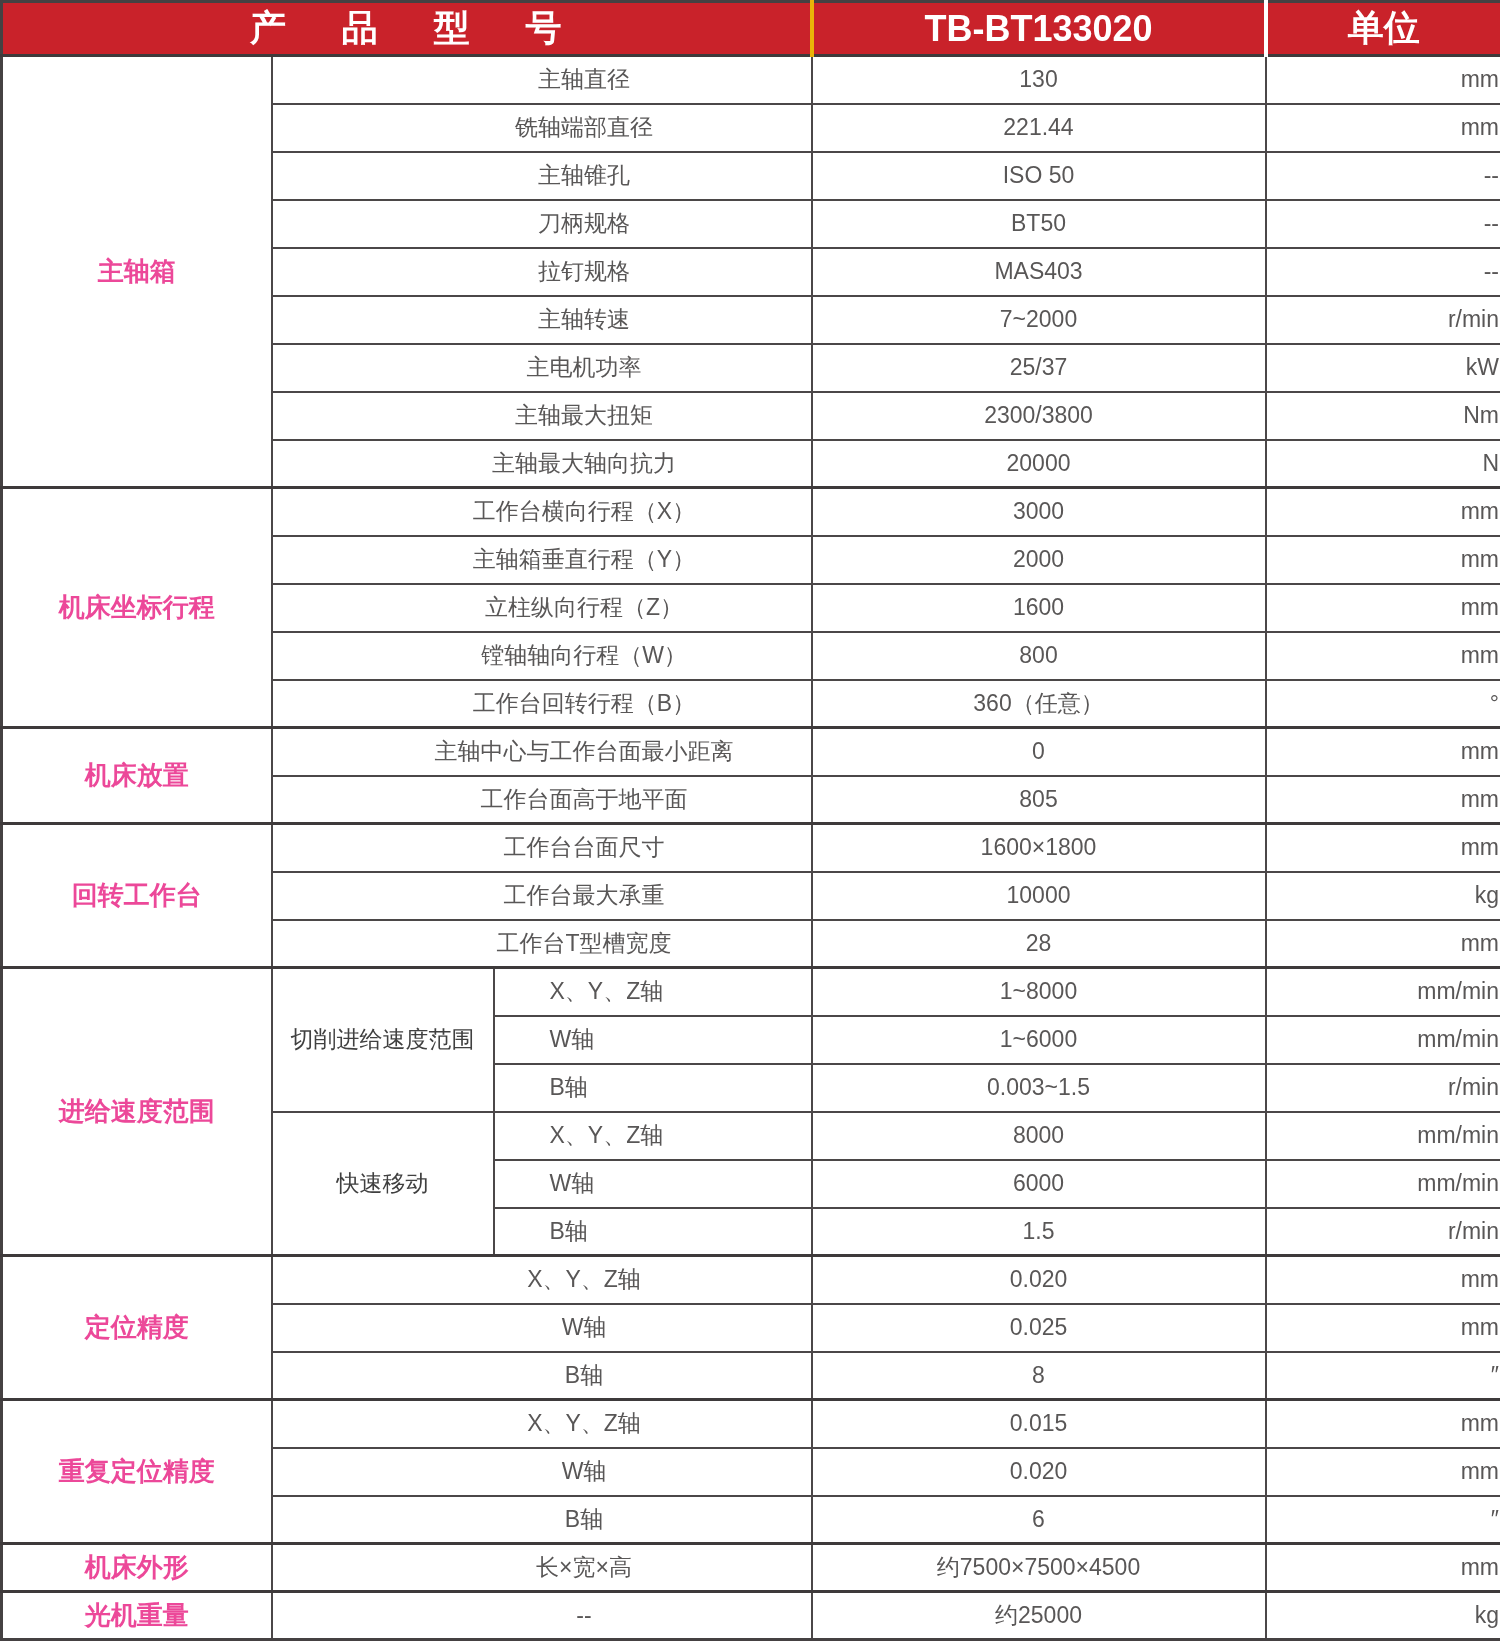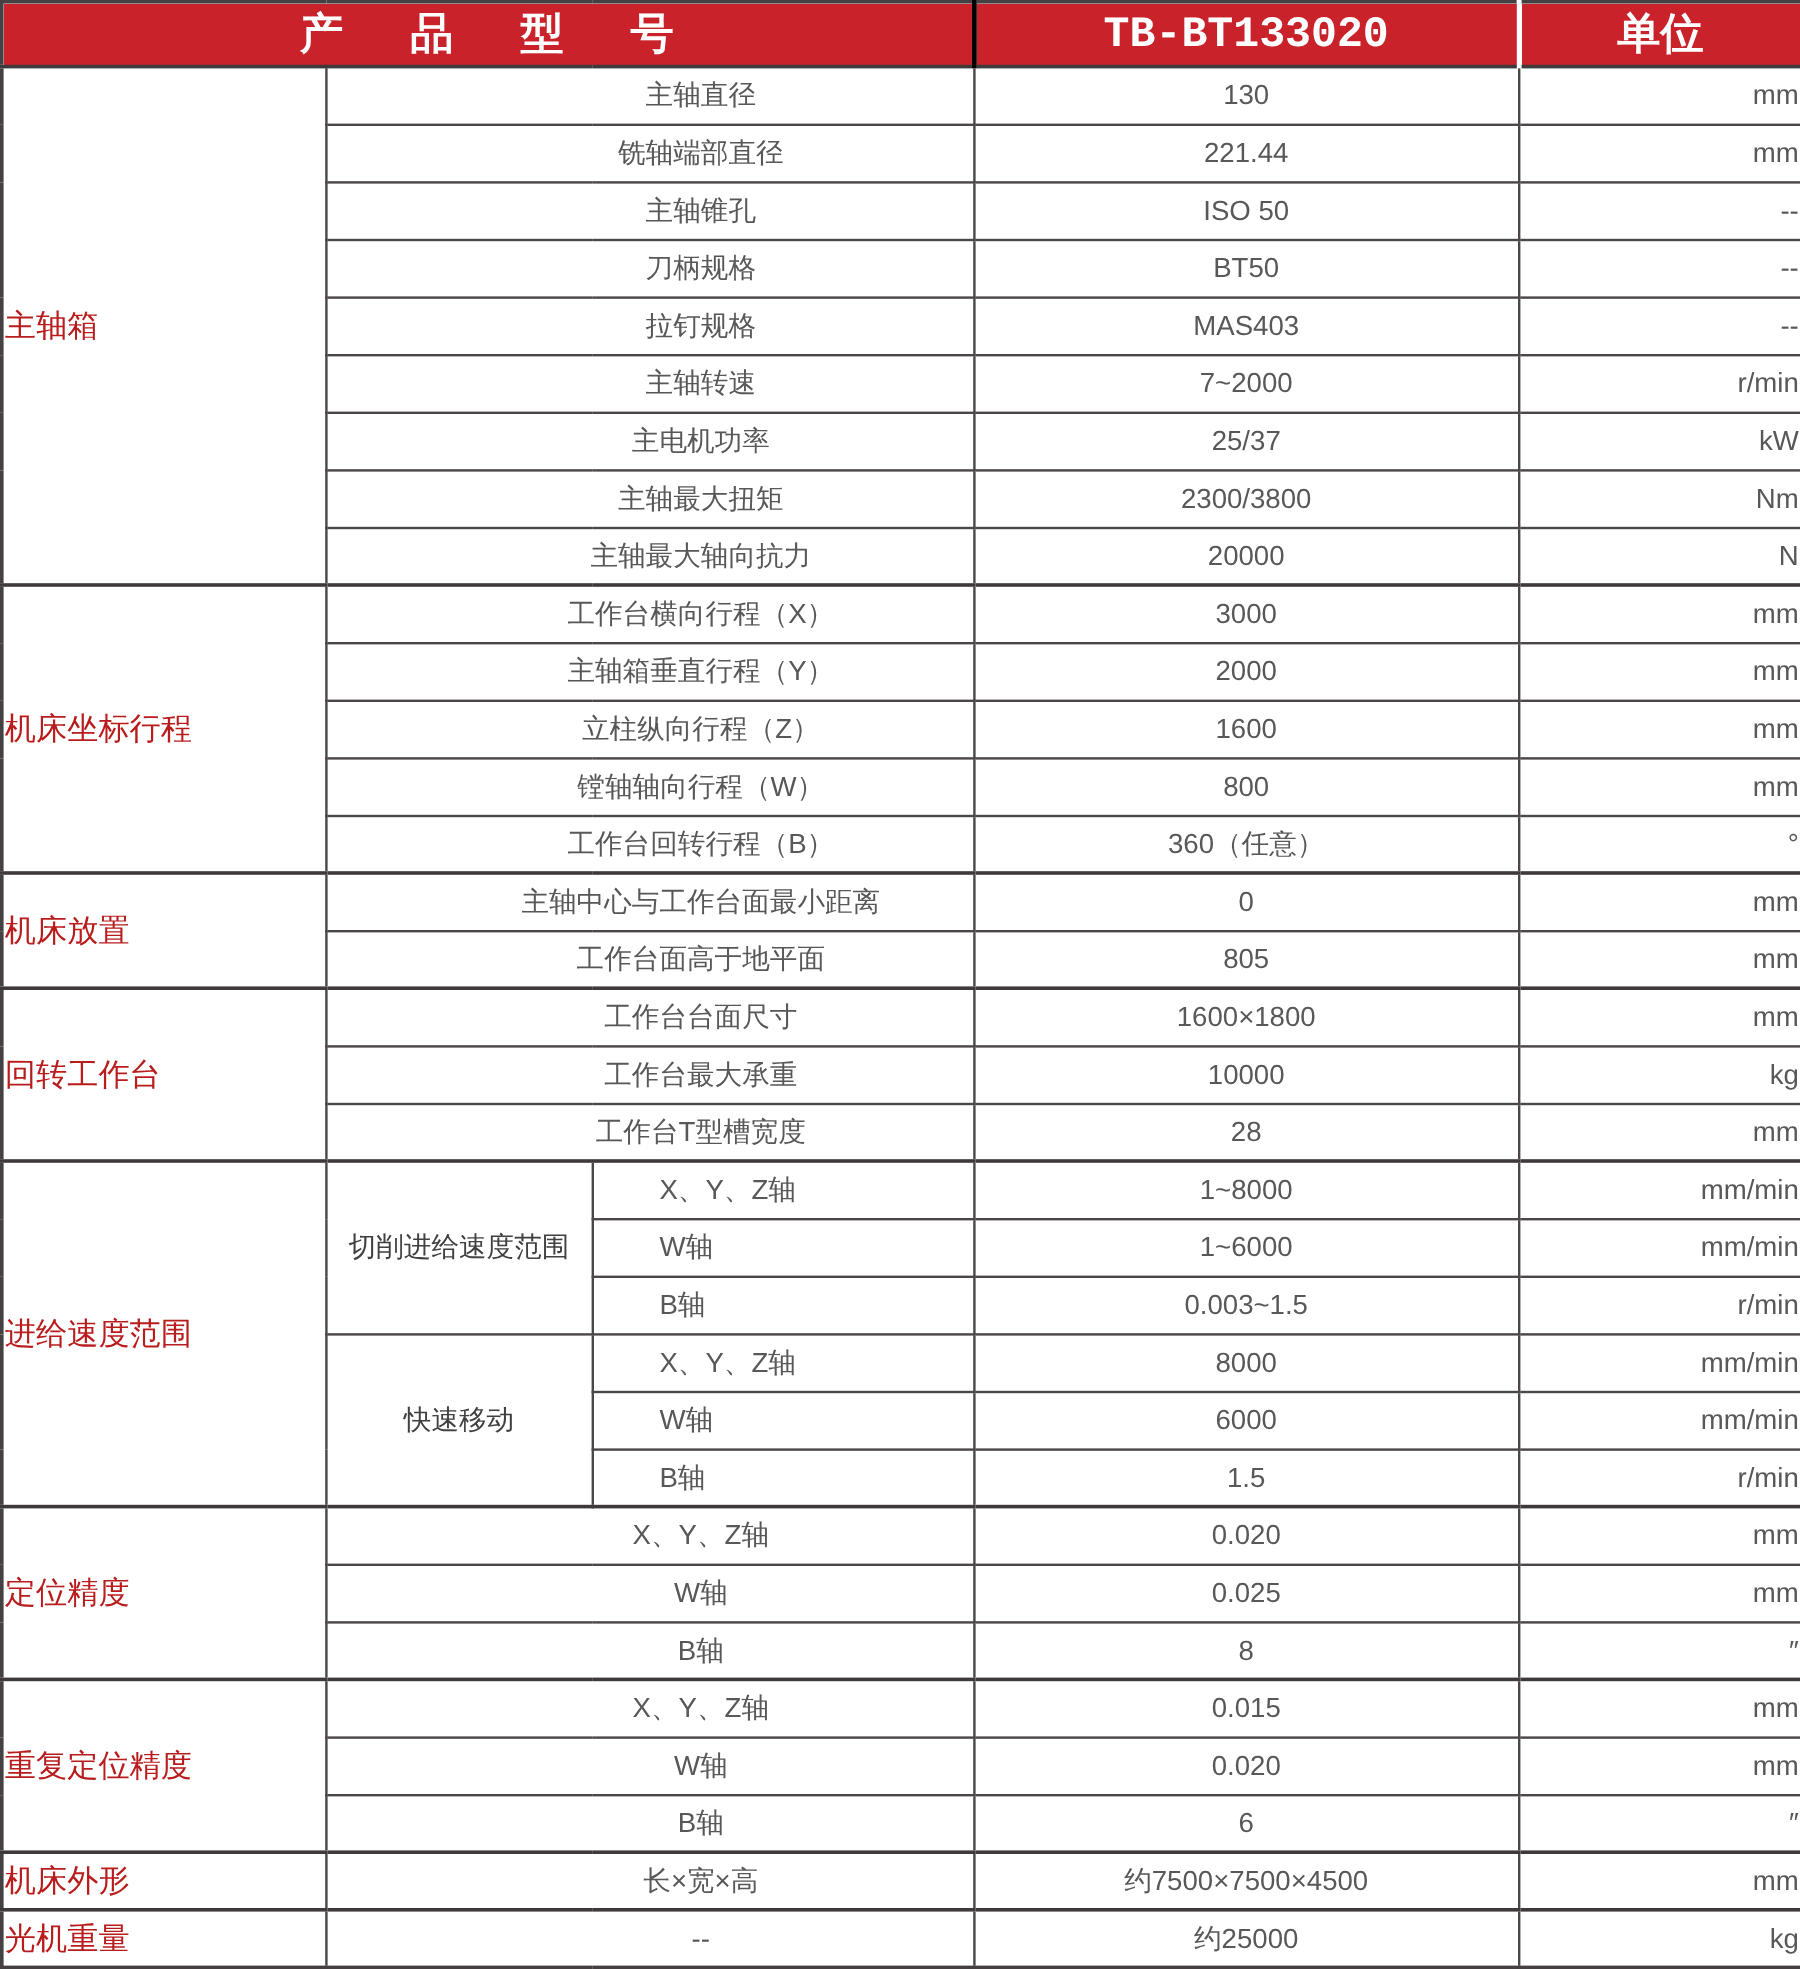--- a/index.html
+++ b/index.html
@@ -15,25 +15,25 @@
   
   tr.sec-top td{border-top:3px solid #3e3a3b;}
   thead th{border-bottom:3px solid #3e3a3b;}
 
   th{
     background:#C9222A;color:#ffffff;
     font-size:36px;font-weight:bold;text-align:center;
     border-left:none;border-right:none;border-top:none;
   }
   th.th-product{letter-spacing:1.55em;padding-left:1.55em;}
-  th.th-model{border-left:4px solid #000000;border-right:4px solid #ffffff;font-family:Liberation Mono, monospace;}
+  th.th-model{border-left:4px solid #eab308;border-right:4px solid #ffffff;}
 
   td{color:#595757;font-size:23px;font-weight:normal;background:#ffffff;}
   td.section{
-    text-align:left;font-weight:normal;font-size:26px;color:#b91c1c;
+    text-align:center;font-weight:bold;font-size:26px;color:#ec4899;
   }
   td.group{text-align:center;font-size:23px;color:#404040;}
   td.label{text-align:center;padding-left:86px;}
   td.axis{text-align:left;padding-left:55px;}
   td.value{text-align:center;}
   td.unit{text-align:right;}
 </style>
 </head>
 <body>
 

